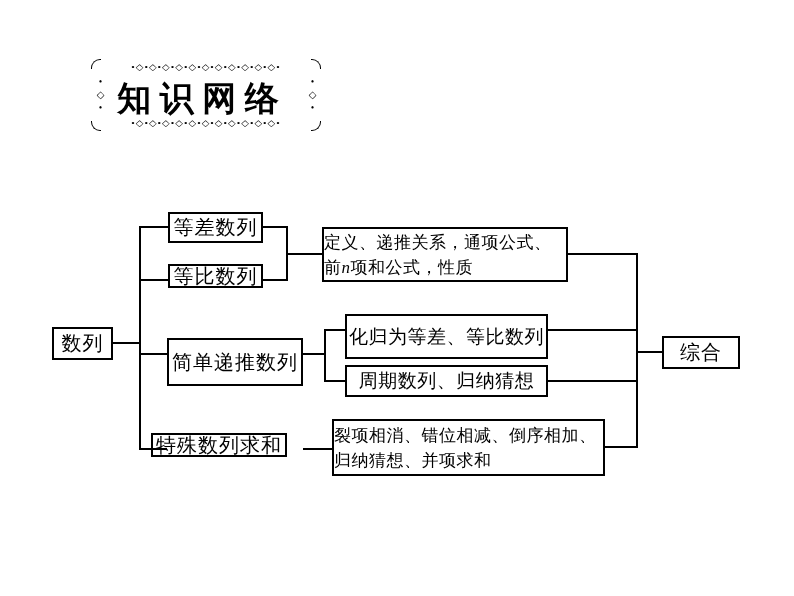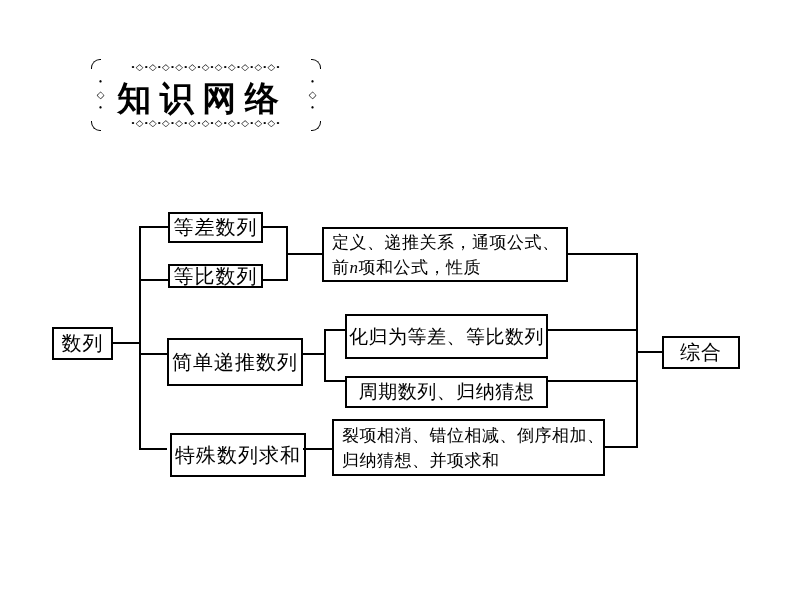--- a/index.html
+++ b/index.html
@@ -38,21 +38,21 @@
   }
 
   
   .node{
     position:absolute;border:2px solid #000;background:#fff;
     display:flex;align-items:center;justify-content:center;
     font-size:20px;letter-spacing:1px;white-space:nowrap;box-sizing:border-box;
   }
   .node.multiline{
     flex-direction:column;align-items:flex-start;justify-content:center;
-    font-size:17px;letter-spacing:0.5px;padding-left:8px;line-height:25px;
+    font-size:17px;letter-spacing:0.5px;line-height:25px;
   }
   .node.mid{font-size:19px;letter-spacing:0.5px;}
   .tl{display:block;}
   .var{font-style:italic;font-family:"Liberation Serif","DejaVu Serif",serif;}
 
   
   .hline,.vline{position:absolute;background:#000;}
   .hline{height:2px;}
   .vline{width:2px;}
 </style>
@@ -71,29 +71,29 @@
     <div class="corner bl"></div>
     <div class="corner br"></div>
     <div class="title-text">知 识 网 络</div>
   </div>
 
   <div class="node" style="left:52px;top:327px;width:61px;height:33px">数列</div>
 
   <div class="node" style="left:168px;top:212px;width:95px;height:31px">等差数列</div>
   <div class="node" style="left:168px;top:264px;width:95px;height:24px">等比数列</div>
   <div class="node" style="left:167px;top:338px;width:136px;height:48px">简单递推数列</div>
-  <div class="node" style="left:170px;top:433px;width:136px;height:44px">特殊数列求和</div>
+  <div class="node" style="left:151px;top:433px;width:136px;height:24px">特殊数列求和</div>
 
   <div class="node multiline" style="left:322px;top:227px;width:246px;height:55px">
     <span class="tl">定义、递推关系，通项公式、</span>
     <span class="tl"><span>前</span><span class="var">n</span><span>项和公式，性质</span></span>
   </div>
 
   <div class="node mid" style="left:345px;top:314px;width:203px;height:45px">化归为等差、等比数列</div>
-  <div class="node mid" style="left:345px;top:376px;width:203px;height:32px">周期数列、归纳猜想</div>
+  <div class="node mid" style="left:345px;top:365px;width:203px;height:32px">周期数列、归纳猜想</div>
 
   <div class="node multiline" style="left:332px;top:419px;width:273px;height:57px">
     <span class="tl">裂项相消、错位相减、倒序相加、</span>
     <span class="tl">归纳猜想、并项求和</span>
   </div>
 
   <div class="node" style="left:662px;top:336px;width:78px;height:33px">综合</div>
 
   <div class="hline" style="left:113px;top:342px;width:27px"></div>
   <div class="vline" style="left:139px;top:226px;height:224px"></div>

